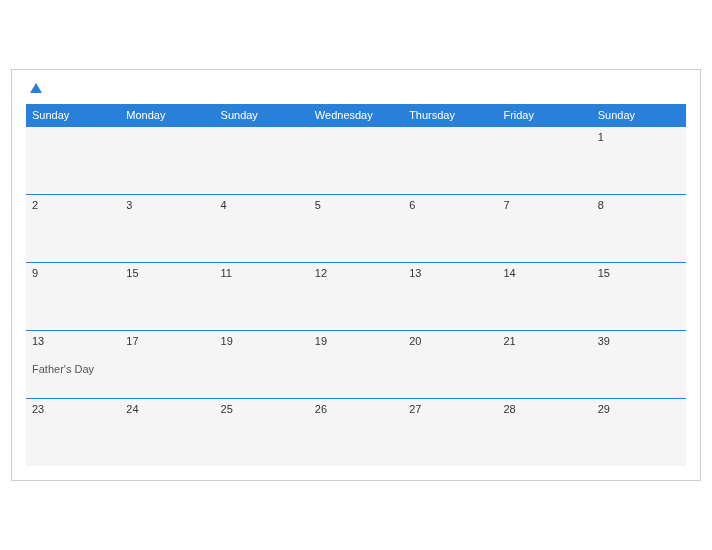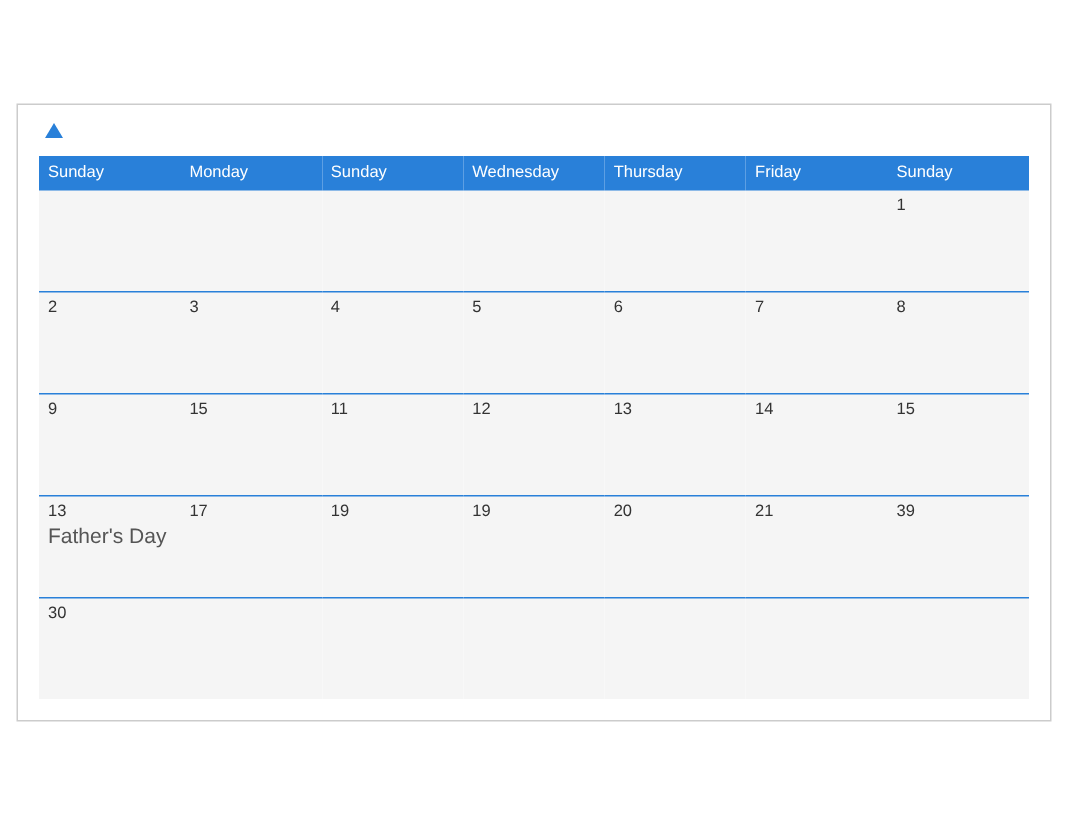--- a/index.html
+++ b/index.html
@@ -76,23 +76,23 @@
       width: calc(100% / 7);
       height: 68px;
       background: #f5f5f5;
     }
     .day-number {
       font-size: 11px;
       color: #333;
       display: block;
     }
     .day-event {
-      font-size: 14px;
+      font-size: 11px;
       color: #555;
-      margin-top: 2px;
+      margin-top: 16px;
       display: block;
     }
     .empty-cell {
       background: #f5f5f5;
     }
   </style>
 </head>
 <body>
 
 <div class="calendar-wrapper">
@@ -196,24 +196,36 @@
           </td>
           <td>
             <span class="day-number">21</span>
           </td>
           <td>
             <span class="day-number">39</span>
           </td>
         </tr>
         <tr>
           <td>
-            <span class="day-number">30</span>
-          </td>
-          <td class="empty-cell"></td>
-          <td class="empty-cell"></td>
-          <td class="empty-cell"></td>
-          <td class="empty-cell"></td>
-          <td class="empty-cell"></td>
-          <td class="empty-cell"></td>
+            <span class="day-number">23</span>
+          </td>
+          <td>
+            <span class="day-number">24</span>
+          </td>
+          <td>
+            <span class="day-number">25</span>
+          </td>
+          <td>
+            <span class="day-number">26</span>
+          </td>
+          <td>
+            <span class="day-number">27</span>
+          </td>
+          <td>
+            <span class="day-number">28</span>
+          </td>
+          <td>
+            <span class="day-number">29</span>
+          </td>
         </tr>
       </tbody>
   </table>
 </div>
 
 </body></html>

